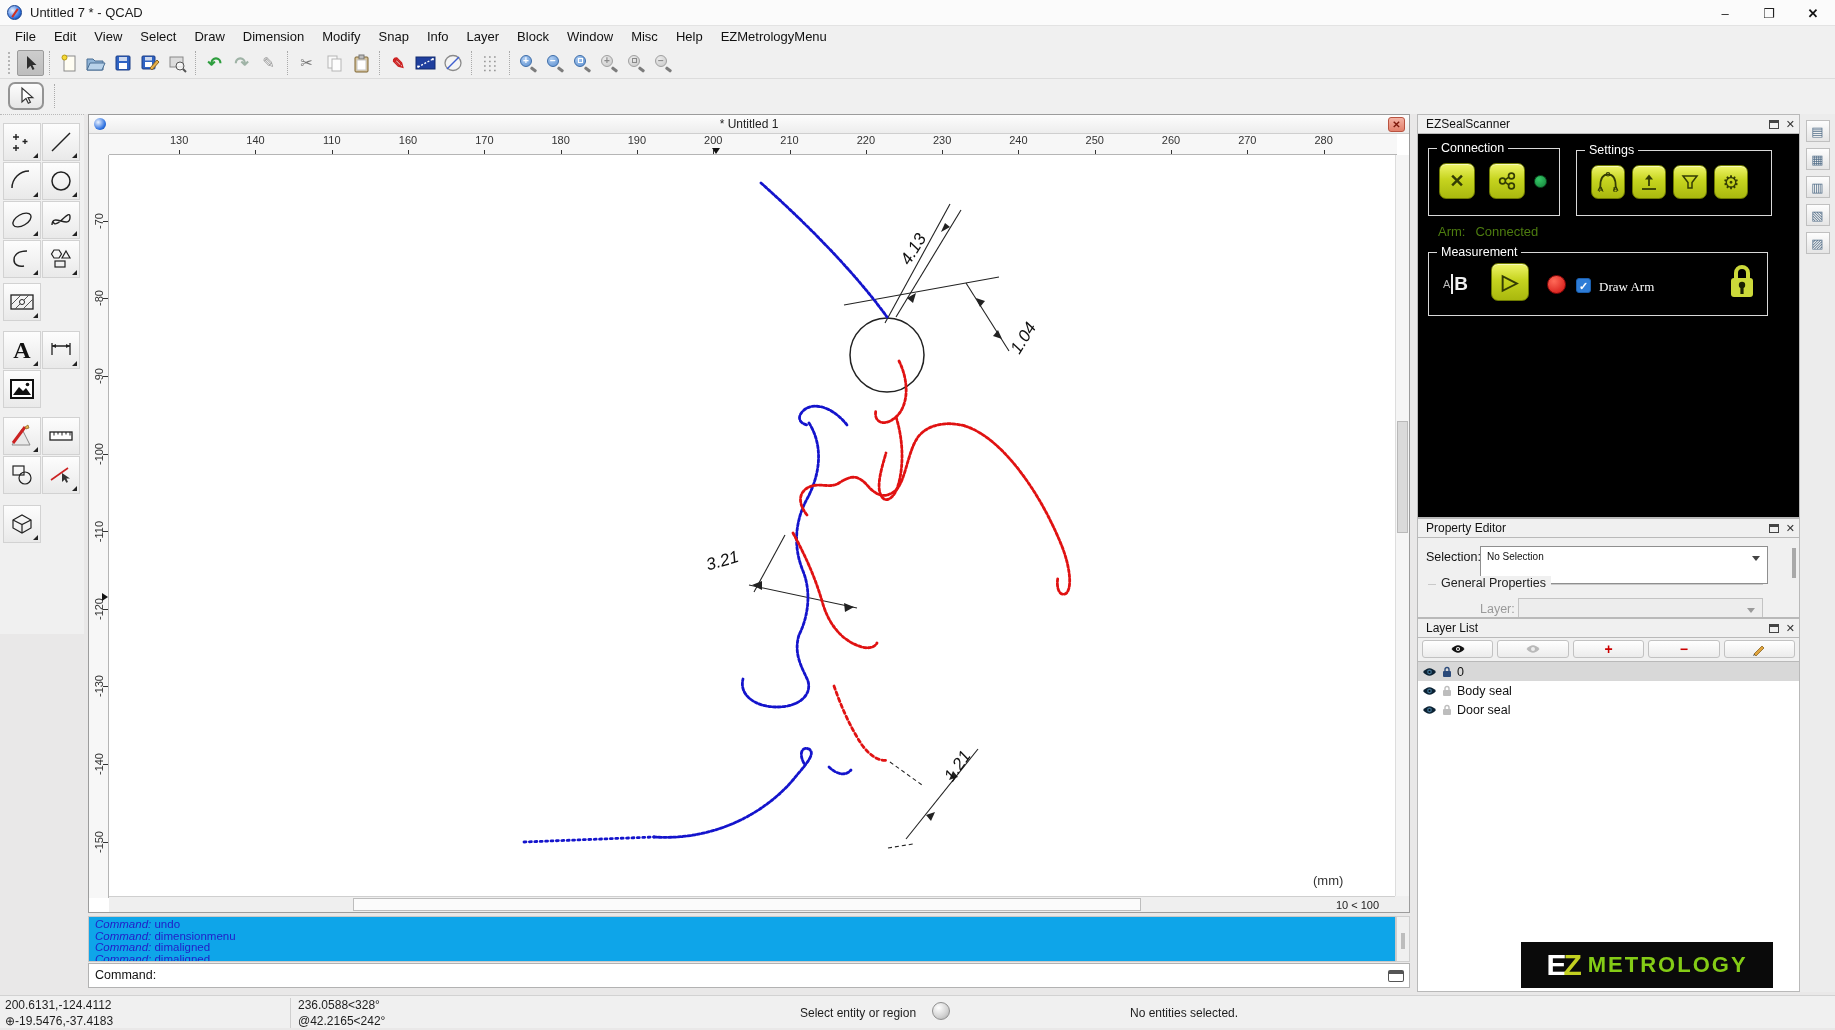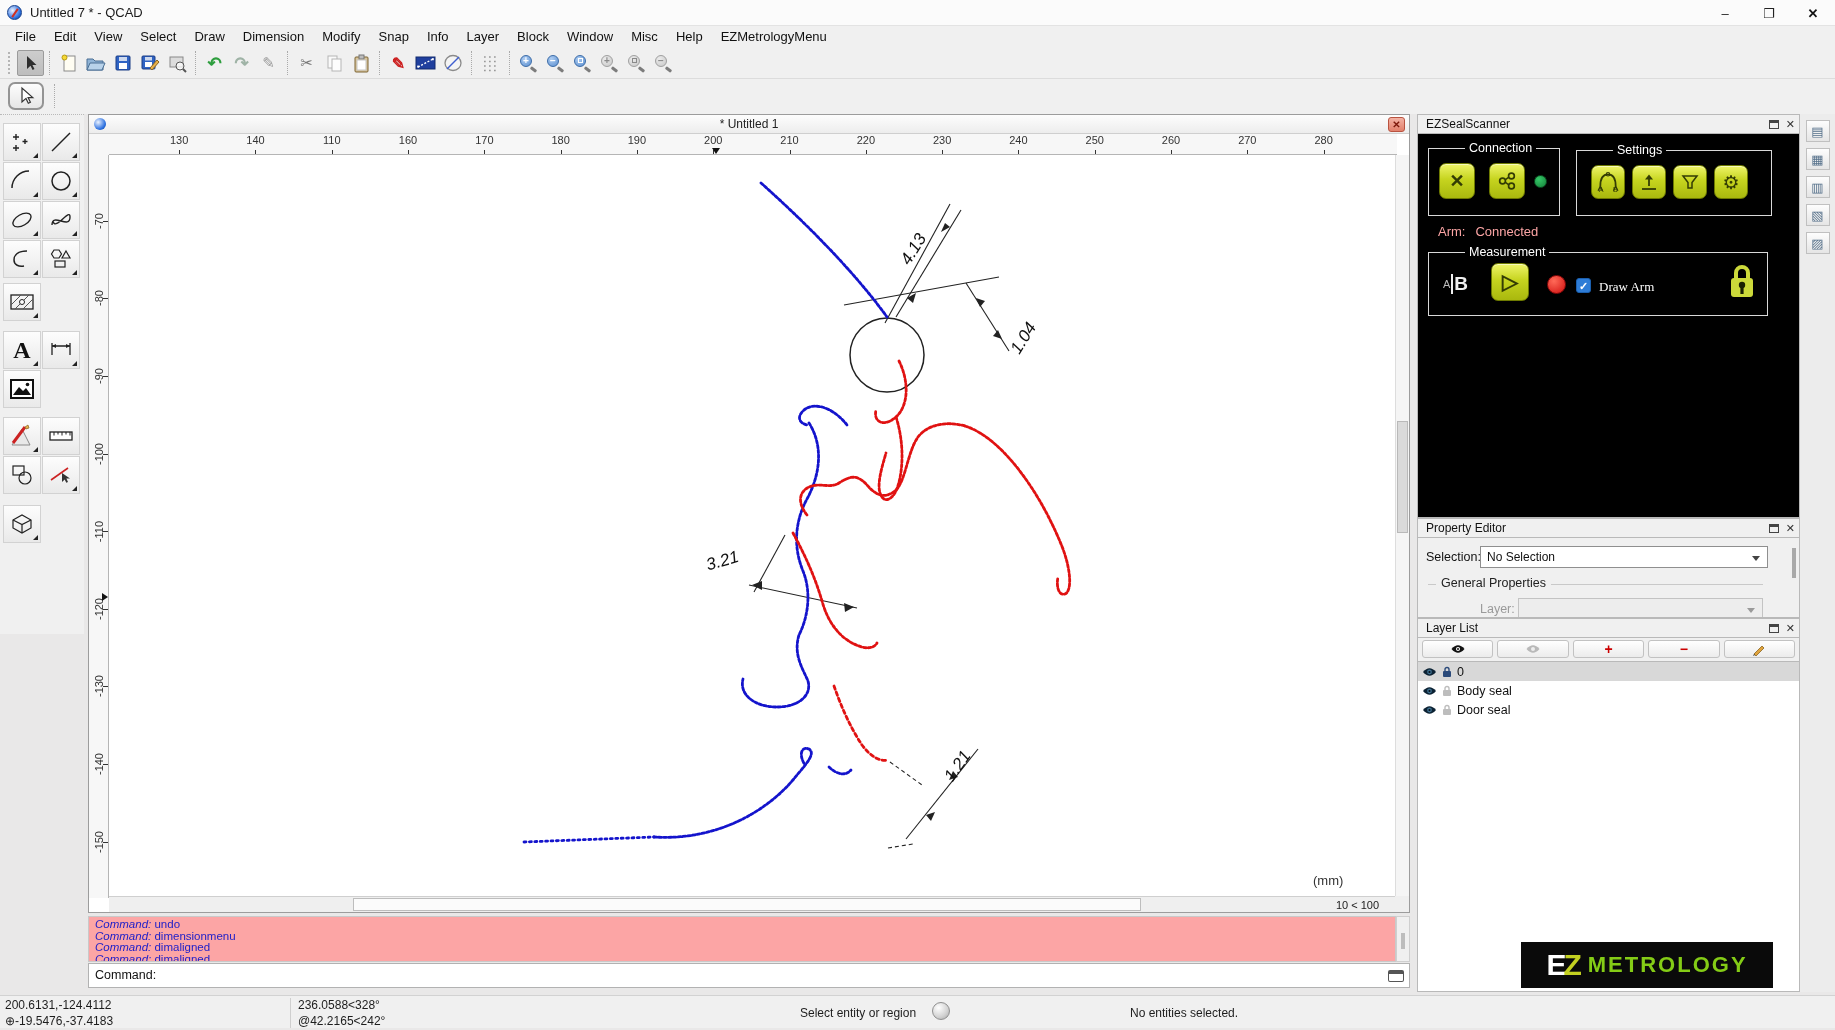--- a/index.html
+++ b/index.html
@@ -71,21 +71,21 @@
   svg text.dimtxt { font-family:"Liberation Sans",sans-serif; font-style:italic; font-size:17px; fill:#111; }
   svg text.unit { font-family:"Liberation Sans",sans-serif; font-size:13px; fill:#333; }
   .vscroll { position:absolute; right:0; top:40px; width:14px; height:743px; background:#f5f5f5; border-left:1px solid #ddd; }
   .vthumb { position:absolute; left:1px; top:266px; width:11px; height:112px; background:#dadada; border:1px solid #b9b9b9; }
   .hscroll { position:absolute; left:20px; bottom:0; width:1288px; height:16px; background:#efefef; border-top:1px solid #cfcfcf; }
   .hthumb { position:absolute; left:244px; top:1px; width:788px; height:13px; background:#fbfbfb; border:1px solid #bdbdbd; }
   .grid-info { position:absolute; right:18px; top:2px; font-size:11px; color:#222; }
   .swcorner { position:absolute; right:0; bottom:0; width:14px; height:16px; background:#efefef; }
 
   
-  .hist { position:absolute; left:88px; top:916px; width:1308px; height:46px; background:#fca5a5; border:1px solid #c9c9c9; padding:2px 0 0 6px; overflow:hidden; }
+  .hist { position:absolute; left:88px; top:916px; width:1308px; height:46px; background:#0ea5e9; border:1px solid #c9c9c9; padding:2px 0 0 6px; overflow:hidden; }
   .hist-line { font-size:11.5px; line-height:11.5px; color:#2121c8; }
   .hist-line.u { text-decoration:underline; }
   .hist-prefix { font-style:italic; }
   .hist-sb { position:absolute; left:1396px; top:916px; width:14px; height:46px; background:#f0f0f0; border:1px solid #cfcfcf; }
   .hist-sb .th { position:absolute; left:4px; top:16px; width:4px; height:16px; background:#bdbdbd; }
   .cmdline { position:absolute; left:88px; top:963px; width:1322px; height:25px; background:#fff; border:1px solid #b2b2b2; font-size:12.5px; line-height:23px; padding-left:6px; color:#111; }
   .win-ico { position:absolute; right:5px; top:6px; width:16px; height:12px; border:1px solid #555; border-top:4px solid #555; border-radius:2px; background:#fff; }
 
   
   .statusbar { position:absolute; left:0; top:995px; width:1835px; height:33px; background:#f0f0f0; border-top:1px solid #d2d2d2; font-size:12px; color:#1d1d1d; }
@@ -94,35 +94,35 @@
   .mouse-ico { position:absolute; left:932px; top:6px; width:18px; height:18px; border-radius:50%; border:1px solid #8f8f8f; background:radial-gradient(circle at 35% 30%, #ffffff, #d2d2d2 60%, #a5a5a5); }
 
   
   .dtitle { position:absolute; left:1417px; width:383px; height:20px; background:#f0f0f0; border:1px solid #b9b9b9; font-size:12px; line-height:18px; padding-left:8px; color:#111; }
   .dt-ctrls { position:absolute; right:4px; top:3px; display:flex; gap:7px; align-items:center; }
   .fico { width:10px; height:9px; border:1px solid #444; border-top:3px solid #444; display:inline-block; }
   .xico { font-size:11px; color:#333; line-height:12px; }
 
   .ez-body { position:absolute; left:1417px; top:134px; width:383px; height:384px; background:#000; border:1px solid #b9b9b9; border-top:none; }
   .grp { position:absolute; border:1px solid #d8d8d8; }
-  .grp-label { position:absolute; top:-8px; left:8px; background:#000; padding:0 4px; color:#fff; font-size:12.5px;margin-left:28px; }
+  .grp-label { position:absolute; top:-8px; left:8px; background:#000; padding:0 4px; color:#fff; font-size:12.5px; }
   .ybtn { position:absolute; background:linear-gradient(#eef468,#c6d41f 45%,#a9b80e); border:1px solid #6e7a00; border-radius:7px; box-shadow:inset 0 1px 0 rgba(255,255,255,.55); display:flex; align-items:center; justify-content:center; color:#333c04; }
   .led { position:absolute; width:13px; height:13px; border-radius:50%; background:radial-gradient(circle at 35% 30%, #35c868, #16813a); border:1px solid #0c5223; }
-  .armline { position:absolute; left:20px; top:90px; color:#fca5a5; font-size:13px; }
+  .armline { position:absolute; left:20px; top:90px; color:#4d7c0f; font-size:13px; }
   .armline .lbl { margin-right:10px; }
   .ab { position:absolute; left:14px; top:20px; display:flex; align-items:center; }
   .ab .a { color:#bbb; font-size:11px; }
   .ab .bar { display:inline-block; width:2px; height:20px; background:#eee; margin:0 1px; }
   .ab .b { color:#eee; font-size:19px; font-weight:bold; }
   .recdot { position:absolute; left:118px; top:22px; width:19px; height:19px; border-radius:50%; background:radial-gradient(circle at 35% 30%, #ff6a58, #d01010); border:1px solid #8f0b0b; }
   .chk { position:absolute; left:147px; top:25px; width:15px; height:15px; background:#2e7cd6; border:1px solid #1b5fae; border-radius:3px; color:#fff; font-size:11px; font-weight:bold; text-align:center; line-height:14px; }
   .drawarm { position:absolute; left:170px; top:26px; color:#fff; font-size:13px;font-family:Liberation Serif, serif; }
 
   .pe-body { position:absolute; left:1417px; top:538px; width:383px; height:80px; background:#f0f0f0; border:1px solid #b9b9b9; border-top:none; overflow:hidden; }
-  .combo { position:absolute; background:#fff; border:1px solid #8f8f8f; height:22px; font-size:12px; line-height:20px; padding-left:6px; }
+  .combo { position:absolute; background:#fff; border:1px solid #8f8f8f; height:38px; font-size:10px; line-height:20px; padding-left:6px; }
   .combo::after { content:""; position:absolute; right:7px; top:9px; border-left:4px solid transparent; border-right:4px solid transparent; border-top:5px solid #444; }
   .combo.disabled { background:#ededed; border-color:#c3c3c3; color:#9a9a9a; }
   .combo.disabled::after { border-top-color:#9a9a9a; }
   .pe-scroll { position:absolute; right:3px; top:10px; width:4px; height:30px; background:#a9a9a9; }
   .pe-group-line { position:absolute; left:10px; top:46px; width:335px; border-top:1px solid #c9c9c9; }
   .pe-group-label { position:absolute; left:18px; top:38px; background:#f0f0f0; padding:0 5px; font-size:12.5px; color:#222; }
 
   .ll-toolbar { position:absolute; left:1417px; top:638px; width:383px; height:24px; background:#f0f0f0; border:1px solid #b9b9b9; border-top:none; display:flex; gap:4px; padding:2px 4px; }
   .llb { flex:1; height:18px; background:linear-gradient(#fff,#ececec); border:1px solid #c2c2c2; border-radius:3px; display:flex; align-items:center; justify-content:center; font-weight:bold; }
   .llb.red { color:#cc0000; font-size:14px; line-height:14px; }

